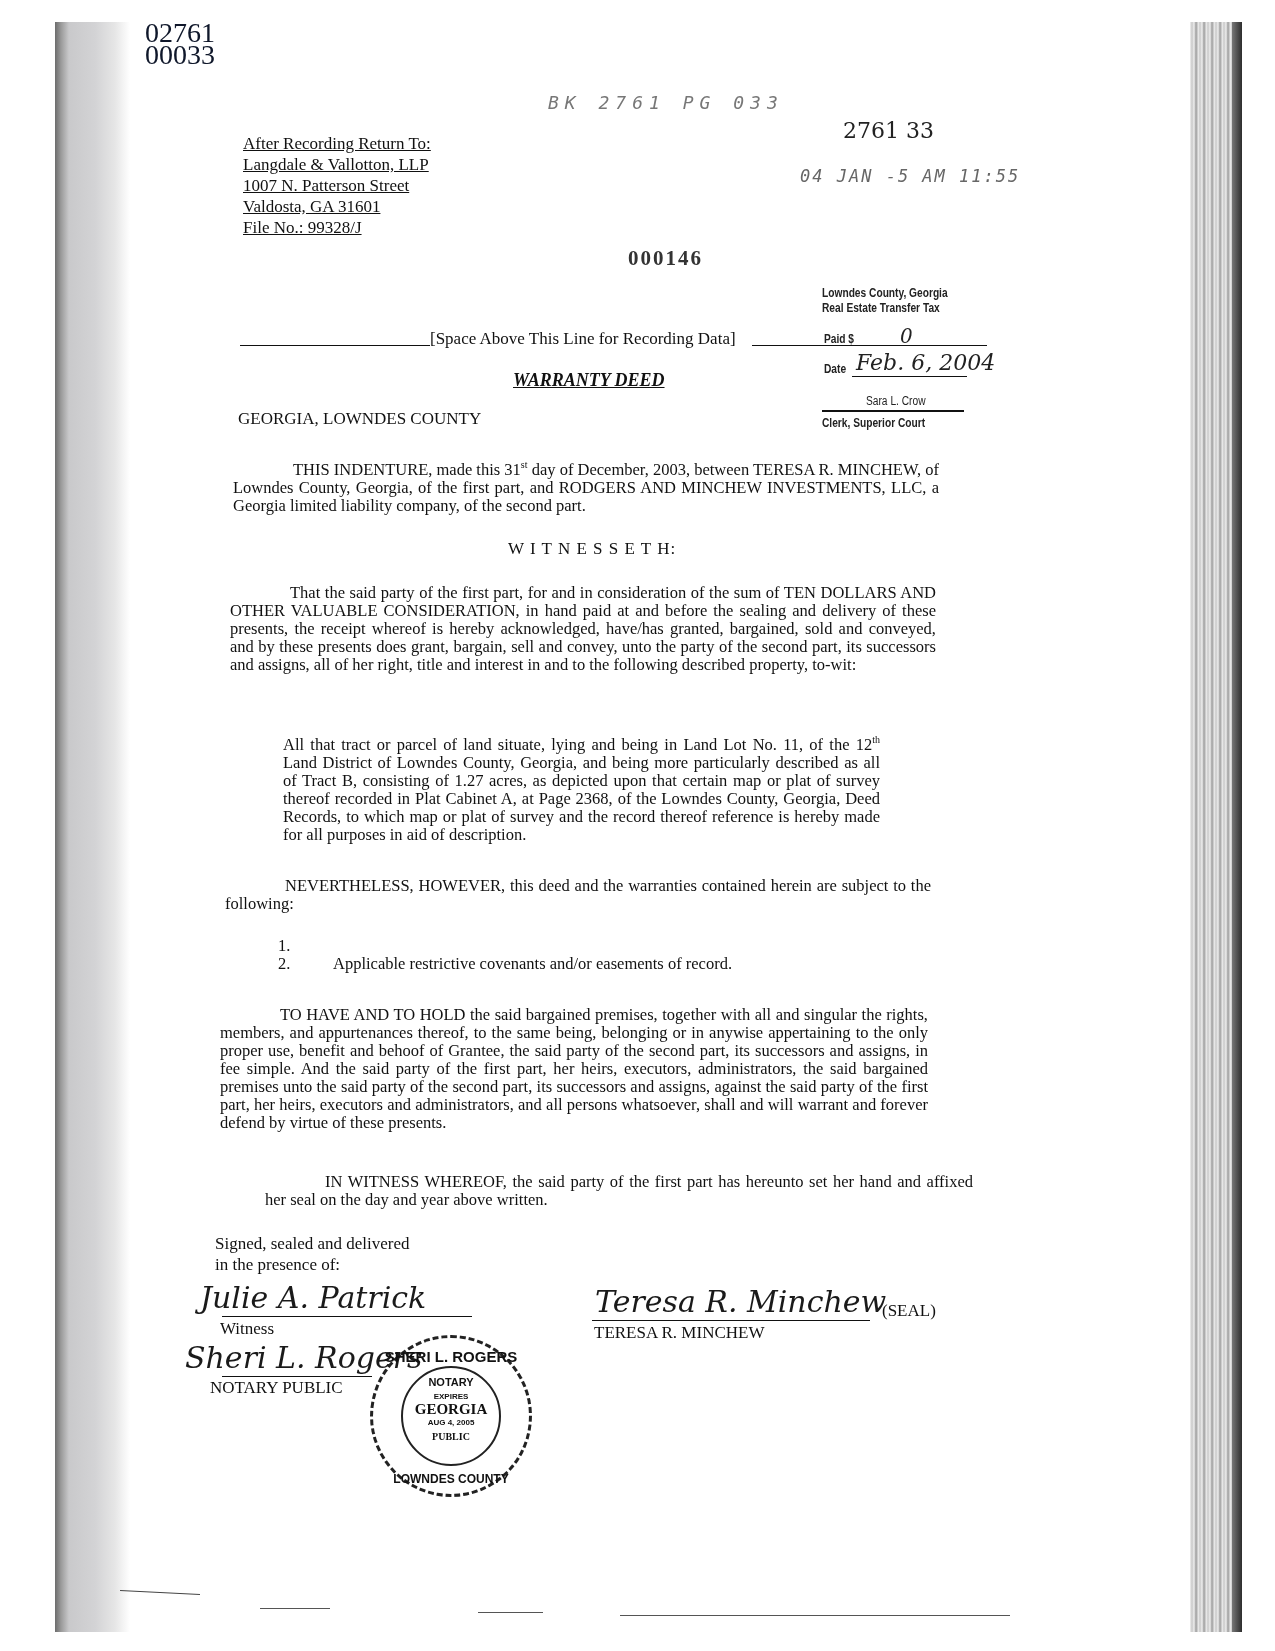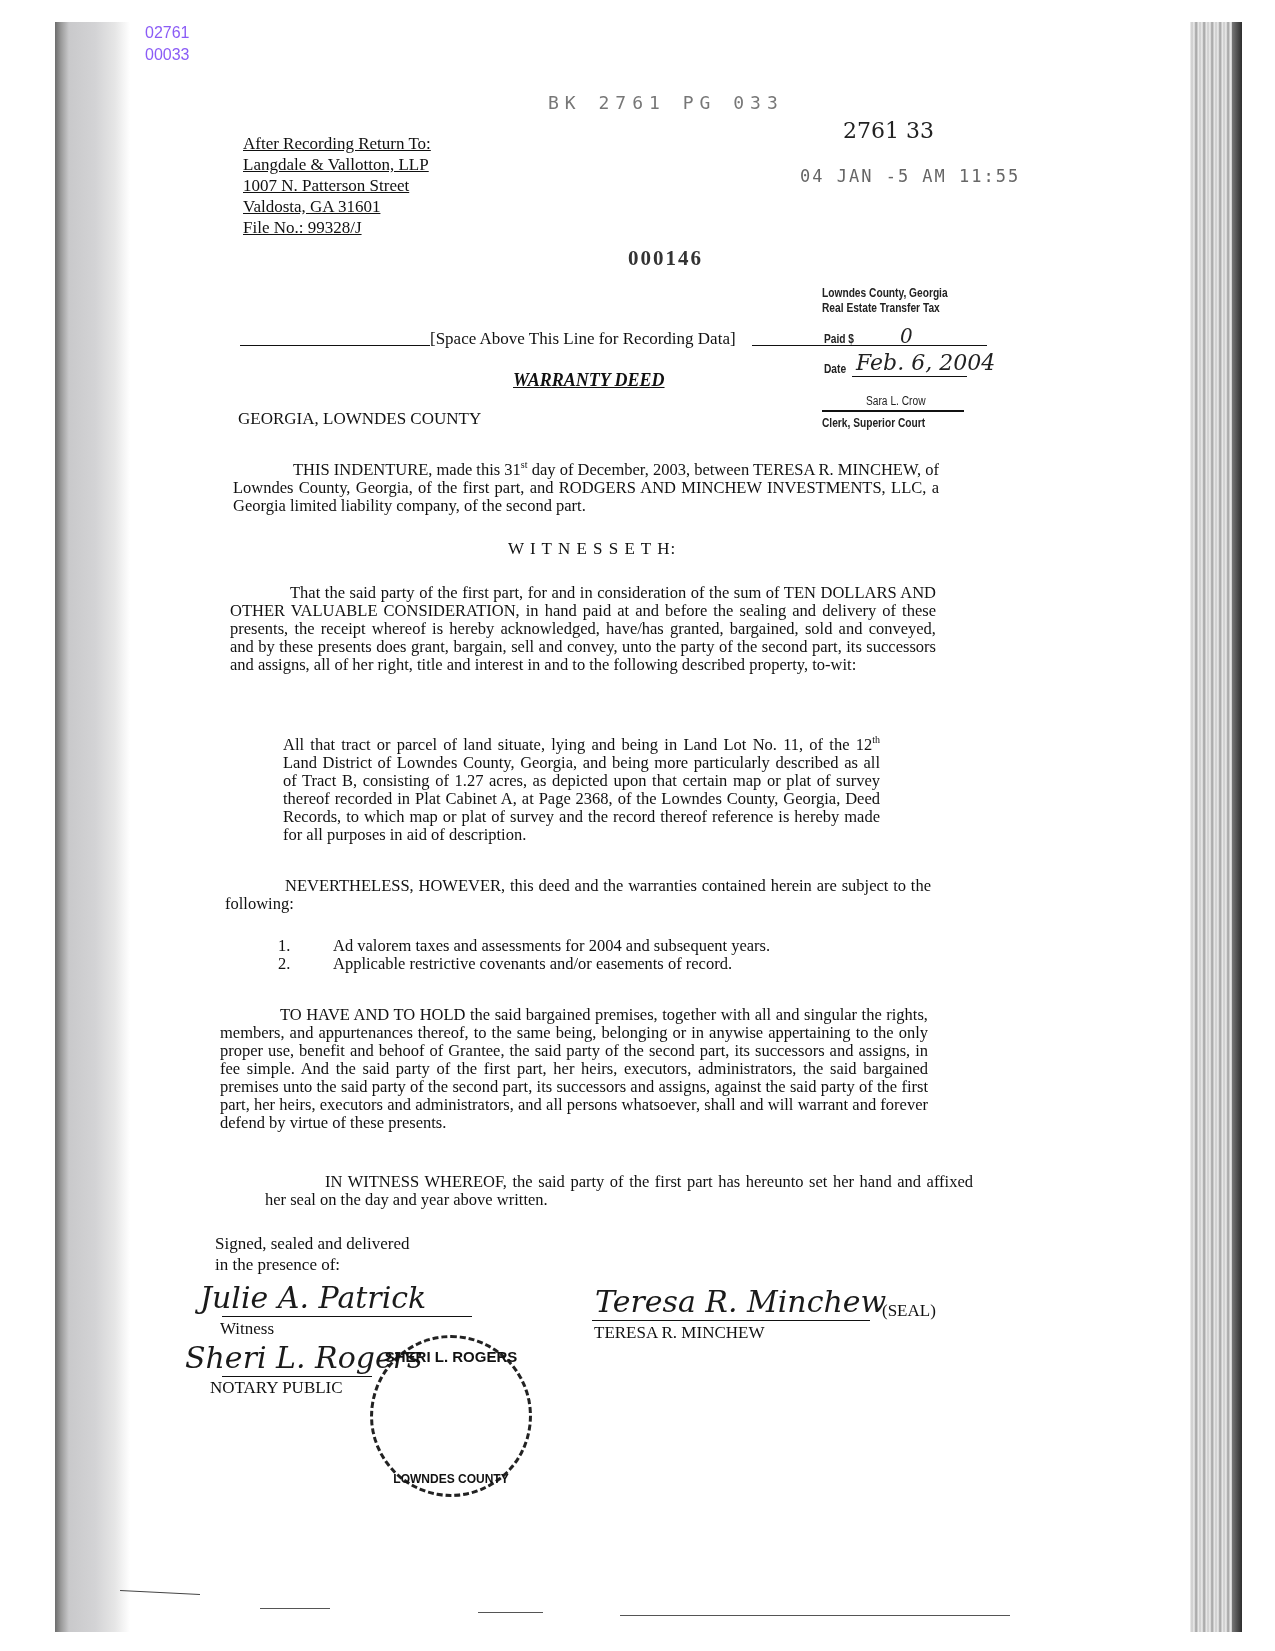--- a/index.html
+++ b/index.html
@@ -16,26 +16,26 @@
   }
   .page-edges {
     position: absolute; left: 1190px; top: 22px; width: 52px; height: 1610px;
     background: repeating-linear-gradient(to right, #f1f1f1 0px, #c8c8c8 2px, #eeeeee 4px, #9c9c9c 6px, #dcdcdc 8px);
   }
   .page-edges::after {
     content: ""; position: absolute; right: 0; top: 0; width: 10px; height: 100%;
     background: linear-gradient(to right, #777, #2d2d2d);
   }
   .stamp-id {
-    font-family: Liberation Sans, sans-serif; font-size: 16px; line-height: 22px; color: #8b5cf6;
+    font-family: Liberation Serif, serif; font-size: 28px; line-height: 22px; color: #0f172a;
   }
   .tnr { font-size: 17px; line-height: 21px; }
   .body-text { font-size: 16.5px; line-height: 18px; text-align: justify; }
   .body-text .indent { display: inline-block; width: 60px; }
-  .faded { color: #777; letter-spacing: 6px; font-family: "DejaVu Sans Mono", monospace; font-size: 18px; }
+  .faded { color: #777; letter-spacing: 6px; font-family: "DejaVu Sans Mono", monospace; font-size: 18px; font-style: italic; }
   .hand { font-family: "DejaVu Serif", serif; font-style: italic; color: #222; }
   .clerk { font-family: "Liberation Sans", sans-serif; font-size: 12px; line-height: 15px; font-weight: bold; color: #222; transform: scaleX(0.85); transform-origin: left top; }
   .rule { position: absolute; height: 1px; background: #111; }
   .title {
     font-weight: bold; font-style: italic; text-decoration: underline; font-size: 18px;
   }
   .seal {
     position: absolute; left: 370px; top: 1335px; width: 162px; height: 162px; border-radius: 50%;
     border: 3px dashed #222; box-sizing: border-box;
   }
@@ -108,21 +108,20 @@
 </div>
 
 <div class="abs body-text" style="left:225px; top:877px; width:706px;">
   <span class="indent"></span><span>NEVERTHELESS, HOWEVER, this deed and the warranties contained herein are subject to the following:</span>
 </div>
 
 <div class="abs body-text" style="left:278px; top:937px; width:560px;">
   <ol class="exceptions">
     <li>
         <span class="num">1.</span>
-        <span>Ad valorem taxes and assessments for 2004 and subsequent years.</span>
       </li>
     <li>
         <span class="num">2.</span>
         <span>Applicable restrictive covenants and/or easements of record.</span>
       </li>
   </ol>
 </div>
 
 <div class="abs body-text" style="left:220px; top:1006px; width:708px;">
   <span class="indent"></span><span>TO HAVE AND TO HOLD the said bargained premises, together with all and singular the rights, members, and appurtenances thereof, to the same being, belonging or in anywise appertaining to the only proper use, benefit and behoof of Grantee, the said party of the second part, its successors and assigns, in fee simple.  And the said party of the first part, her heirs, executors, administrators, the said bargained premises unto the said party of the second part, its successors and assigns, against the said party of the first part, her heirs, executors and administrators, and all persons whatsoever, shall and will warrant and forever defend by virtue of these presents.</span>
@@ -145,19 +144,26 @@
 <div class="rule" style="left:222px; top:1376px; width:150px;"></div>
 <div class="abs tnr" style="left:210px; top:1377px;">NOTARY PUBLIC</div>
 
 <div class="sig hand" style="left:595px; top:1284px; font-size:30px; color:#1a1a1a;">Teresa R. Minchew</div>
 <div class="abs tnr" style="left:882px; top:1300px;">(SEAL)</div>
 <div class="rule" style="left:592px; top:1320px; width:278px;"></div>
 <div class="abs tnr" style="left:594px; top:1322px;">TERESA R. MINCHEW</div>
 
 <div class="seal">
   <div class="abs" style="left:0; top:10px; width:156px; text-align:center; font-family:'Liberation Sans',sans-serif; font-weight:bold; font-size:15px;">SHERI L. ROGERS</div>
+  <div class="seal-inner">
+    <div style="font-size:11px; font-weight:bold; margin-top:8px;">NOTARY</div>
+    <div style="font-size:8px; font-weight:bold; margin-top:4px;">EXPIRES</div>
+    <div style="font-family:'Liberation Serif',serif; font-size:15px; font-weight:bold;">GEORGIA</div>
+    <div style="font-size:8px; font-weight:bold;">AUG 4, 2005</div>
+    <div style="font-family:'Liberation Serif',serif; font-size:10px; font-weight:bold; margin-top:4px;">PUBLIC</div>
+  </div>
   <div class="abs" style="left:0; top:134px; width:156px; text-align:center; font-family:'Liberation Sans',sans-serif; font-weight:bold; font-size:12px;">LOWNDES COUNTY</div>
 </div>
 
 <div class="rule" style="left:120px; top:1592px; width:80px; background:#444; transform:rotate(3deg);"></div>
 <div class="rule" style="left:260px; top:1608px; width:70px; background:#555;"></div>
 <div class="rule" style="left:478px; top:1612px; width:65px; background:#555;"></div>
 <div class="rule" style="left:620px; top:1615px; width:390px; background:#555;"></div>
 
 </body></html>

